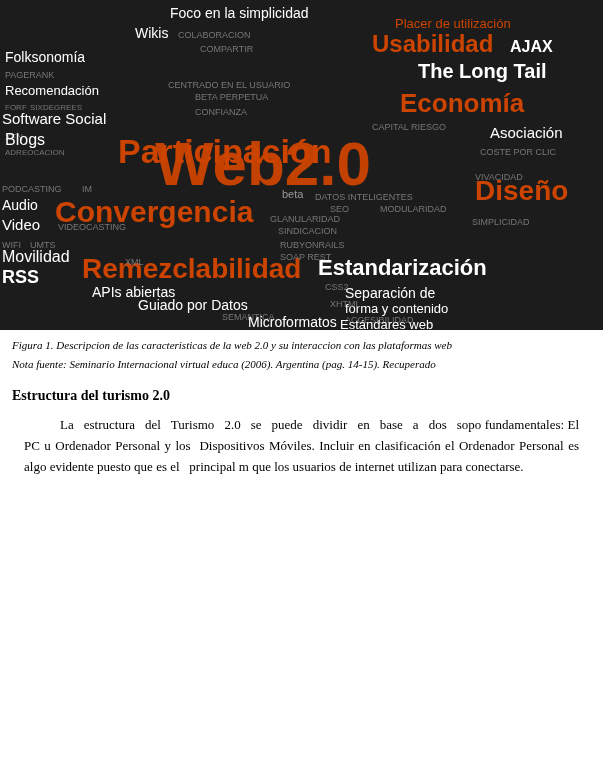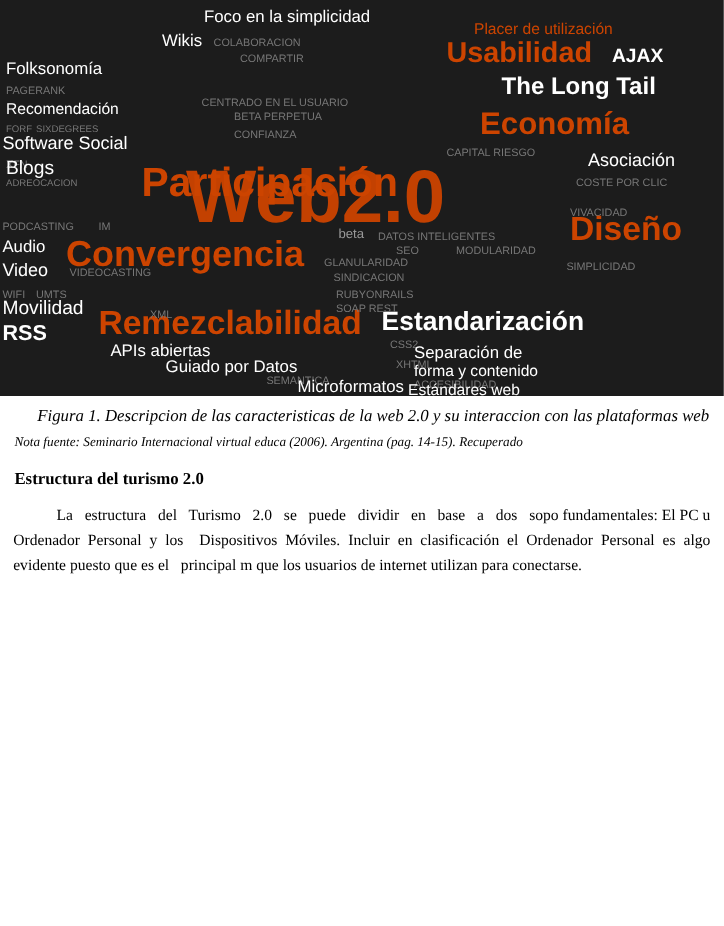--- a/index.html
+++ b/index.html
@@ -31,25 +31,24 @@
       justify-content: center;
     }
 
     
     .caption-area {
       padding: 8px 12px 4px 12px;
       position: relative;
     }
 
     .figure-caption {
-      font-size: 14px;
+      font-size: 11px;
       font-style: italic;
       line-height: 1.4;
       margin-bottom: 4px;
-      text-align: right;
     }
 
     .figure-label {
       font-style: italic;
       font-weight: normal;
     }
 
     .source-note {
       font-size: 11px;
       line-height: 1.4;
@@ -78,21 +77,21 @@
       font-weight: bold;
       padding: 6px 28px 10px 12px;
       line-height: 1.3;
     }
 
     
     .body-text {
       font-size: 13px;
       line-height: 1.6;
       text-align: justify;
-      padding: 0 11px;
+      padding: 0 24px;
       text-indent: 36px;
     }
   </style>
 </head>
 <body>
 
 <div class="page-container">
 
   <div class="word-cloud-container">
     <svg width="603" height="330" xmlns="http://www.w3.org/2000/svg">

